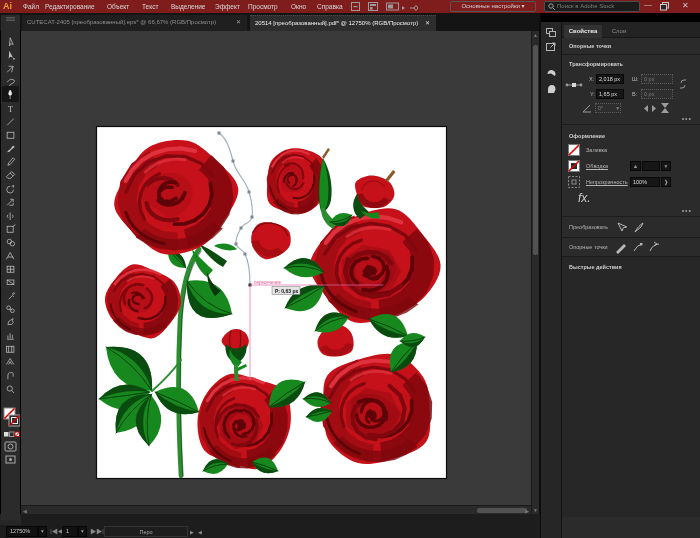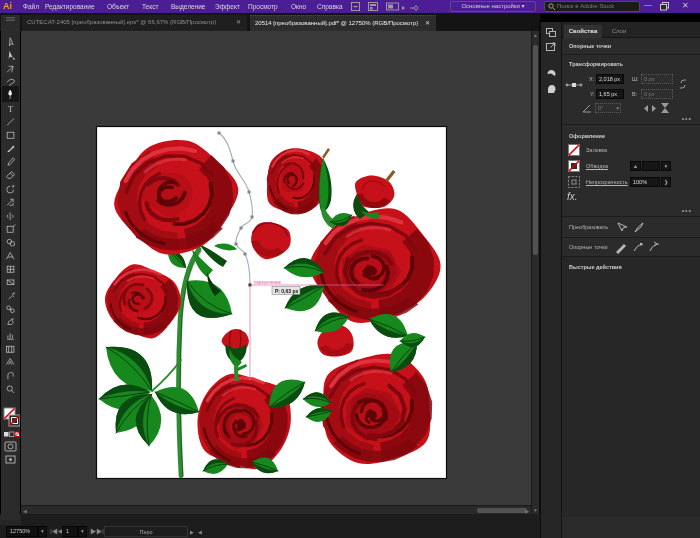--- a/index.html
+++ b/index.html
@@ -1,20 +1,20 @@
 <!DOCTYPE html>
 <html><head>
 <meta charset="utf-8">
 <style>
 * { margin:0; padding:0; box-sizing:border-box; }
 html,body { width:700px; height:538px; overflow:hidden; background:#000; }
 body { font-family:"Liberation Sans", sans-serif; position:relative; }
 .abs { position:absolute; }
 
-#menubar { left:0; top:0; width:700px; height:13px; background:#4c1d95; }
+#menubar { left:0; top:0; width:700px; height:13px; background:#7f1d1d; }
 .mi { position:absolute; top:3px; font-size:6.5px; color:#d8d8d8; letter-spacing:0; }
 #ailogo { position:absolute; left:3px; top:1px; width:13px; height:11px; color:#ef9f29; font-size:9px; font-weight:bold; }
 
 #tabbar { left:0; top:13px; width:540px; height:18px; background:#141414; }
 .dtab { position:absolute; top:2px; height:16px; font-size:6px; line-height:15px; white-space:nowrap; }
 #tab1 { left:22px; width:225px; background:#1f1f1f; color:#8f8f8f; padding-left:5px; }
 #tab2 { left:250px; width:186px; background:#2d2d2d; color:#efefef; padding-left:5px; border-top:1px dotted #4a4a4a;}
 .tx { position:absolute; right:5px; top:4px; width:7px; height:7px; font-size:6px; line-height:7px; text-align:center; color:#999; }
 
 #toolbar { left:1px; top:15px; width:19px; height:505px; background:#2b2b2b; }
@@ -388,21 +388,21 @@
     <div class="inbox" style="left:68px;top:36px;width:11px;height:10px;padding:0;text-align:center;color:#999">▲<br></div>
     <div class="inbox" style="left:80px;top:36px;width:18px;height:10px"></div>
     <div class="inbox" style="left:99px;top:36px;width:10px;height:10px;color:#999;text-align:center;padding:0">▾</div>
     <svg style="position:absolute;left:6px;top:51px" width="12" height="12" viewBox="0 0 12 12">
         <rect x="0.5" y="0.5" width="11" height="11" fill="none" stroke="#8a8a8a" stroke-dasharray="2 1.5"></rect>
         <rect x="4" y="4" width="4" height="4" fill="none" stroke="#8a8a8a"></rect>
       </svg>
     <span class="plabel" style="position:absolute;left:24px;top:54px;text-decoration:underline">Непрозрачность</span>
     <div class="inbox" style="left:68px;top:52px;width:30px;height:10px">100%</div>
     <div class="inbox" style="left:99px;top:52px;width:10px;height:10px;color:#999;text-align:center;padding:0">❱</div>
-    <span style="position:absolute;left:5px;top:66px;color:#c8c8c8;font-size:10px;font-style:italic">fx.</span>
+    <span style="position:absolute;left:16px;top:66px;color:#c8c8c8;font-size:12px;font-style:italic">fx.</span>
     <span class="dots3">•••</span>
   </div>
   <div class="sect" style="height:21px">
     <span class="plabel" style="position:absolute;left:7px;top:7px">Преобразовать</span>
     <svg style="position:absolute;left:53px;top:5px" width="30" height="12" viewBox="0 0 30 12">
       <path d="M3 1 l4 8 1.4-3.4 3.4-.6z" fill="none" stroke="#b8b8b8"></path>
       <path d="M20 10 c2-4 5-7 8-9 l-2 4z" fill="none" stroke="#b8b8b8"></path>
     </svg>
   </div>
   <div class="sect" style="height:19px">

